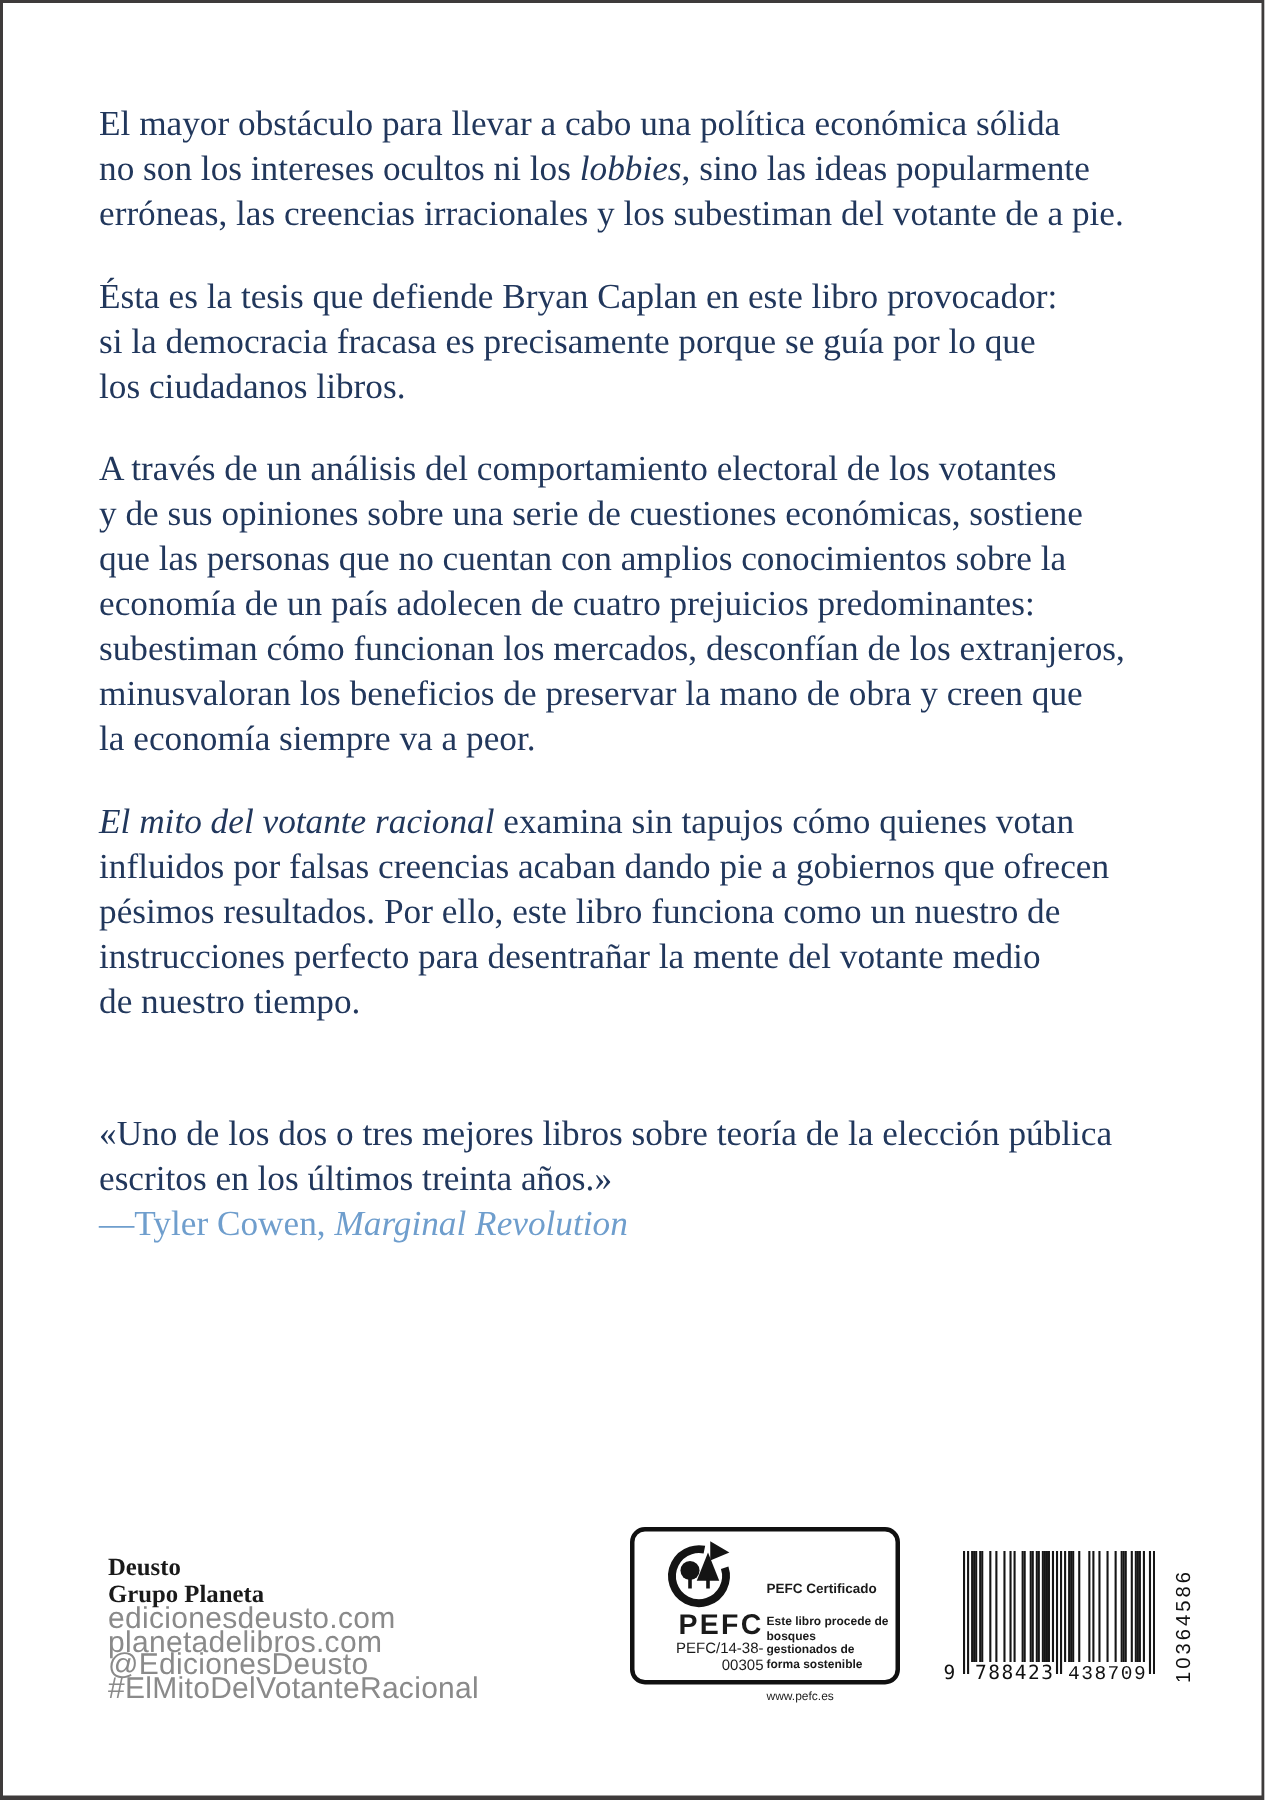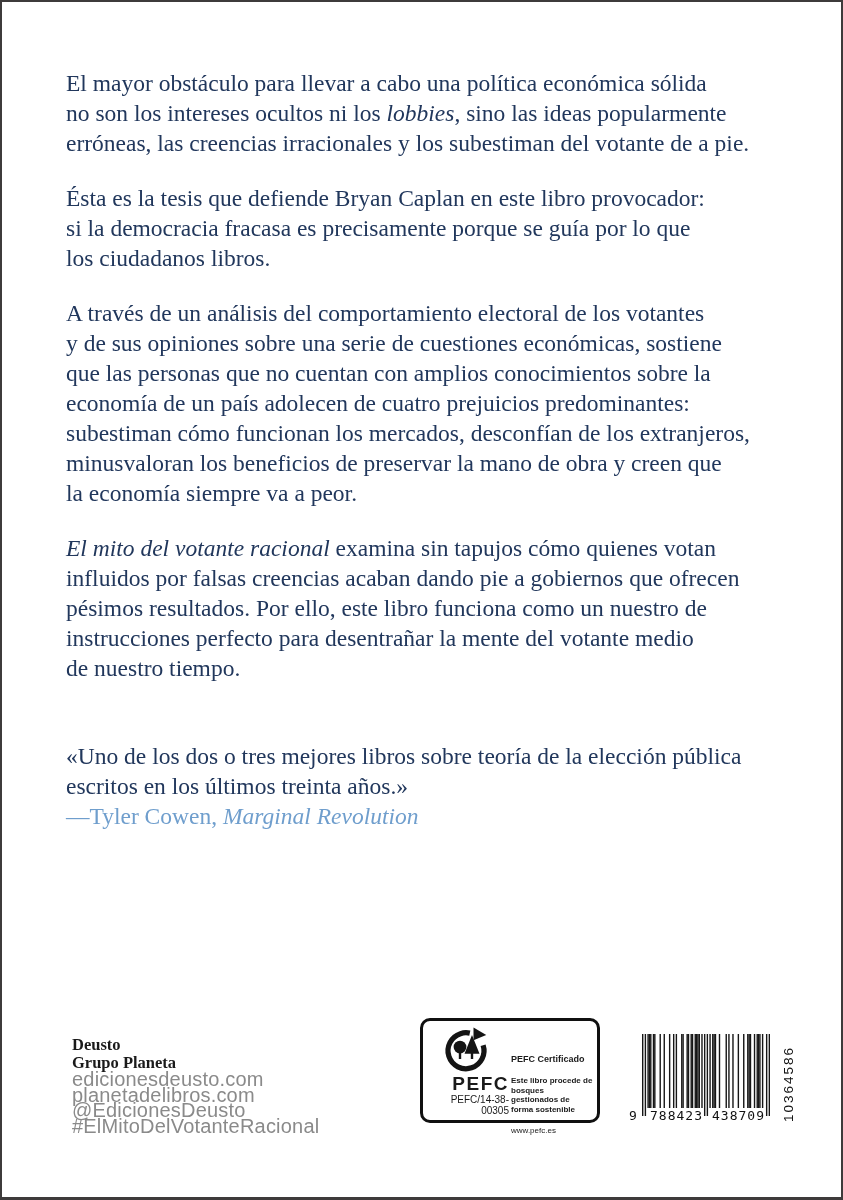--- a/index.html
+++ b/index.html
@@ -83,21 +83,21 @@
     position: relative;
     height: 14px;
     margin-top: -8px;
     font-family: "DejaVu Sans Mono", monospace;
     font-size: 13px;
     letter-spacing: 1px;
     color: #111;
   }
   .bc-digits .d9 { position: absolute; left: -13px; }
   .bc-digits .g1 { position: absolute; left: 8px; }
-  .bc-digits .g2 { position: absolute; left: 70px; }
+  .bc-digits .g2 { position: absolute; left: 70px; font-family: Liberation Mono, monospace; }
   .isbn-side {
     position: absolute;
     left: 779px;
     top: 1120px;
     transform-origin: 0 0;
     transform: rotate(-90deg);
     font-family: "Liberation Sans", sans-serif;
     font-size: 13.5px;
     letter-spacing: 2px;
     color: #111;

